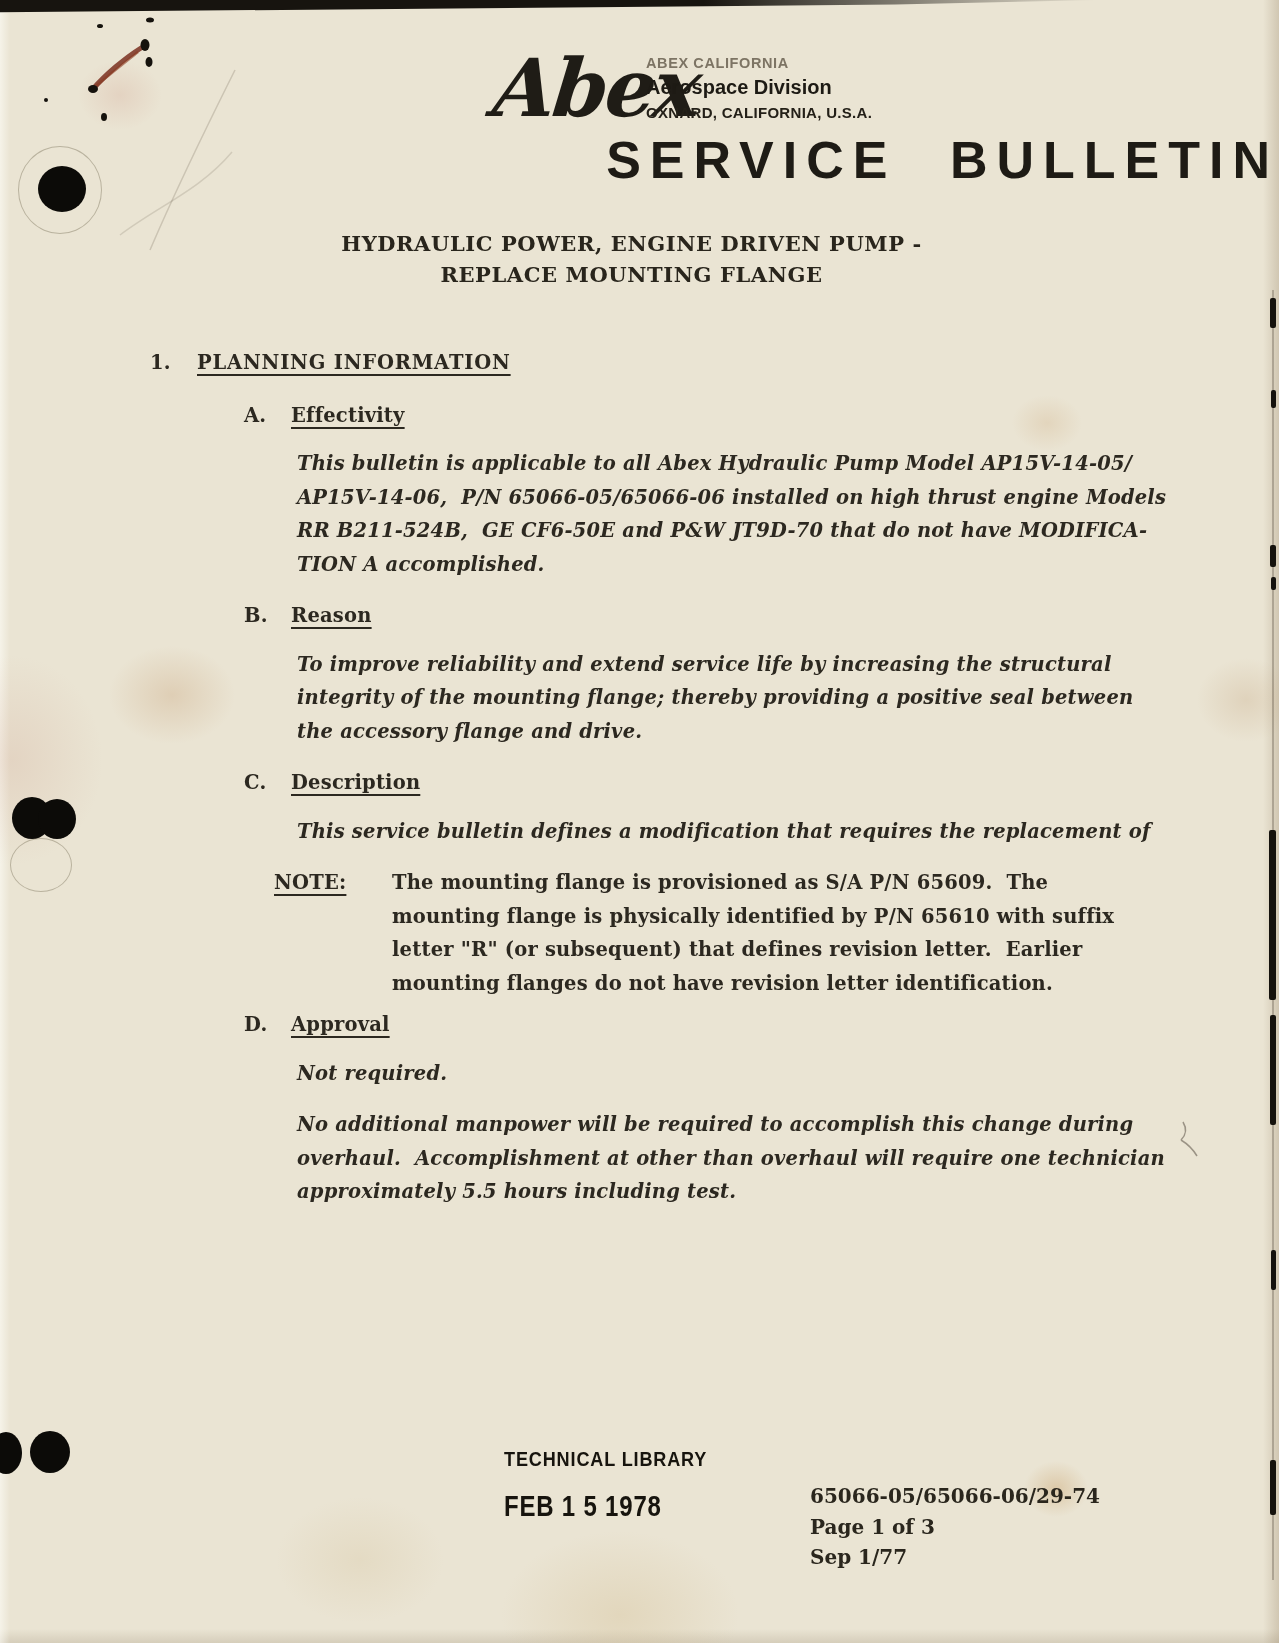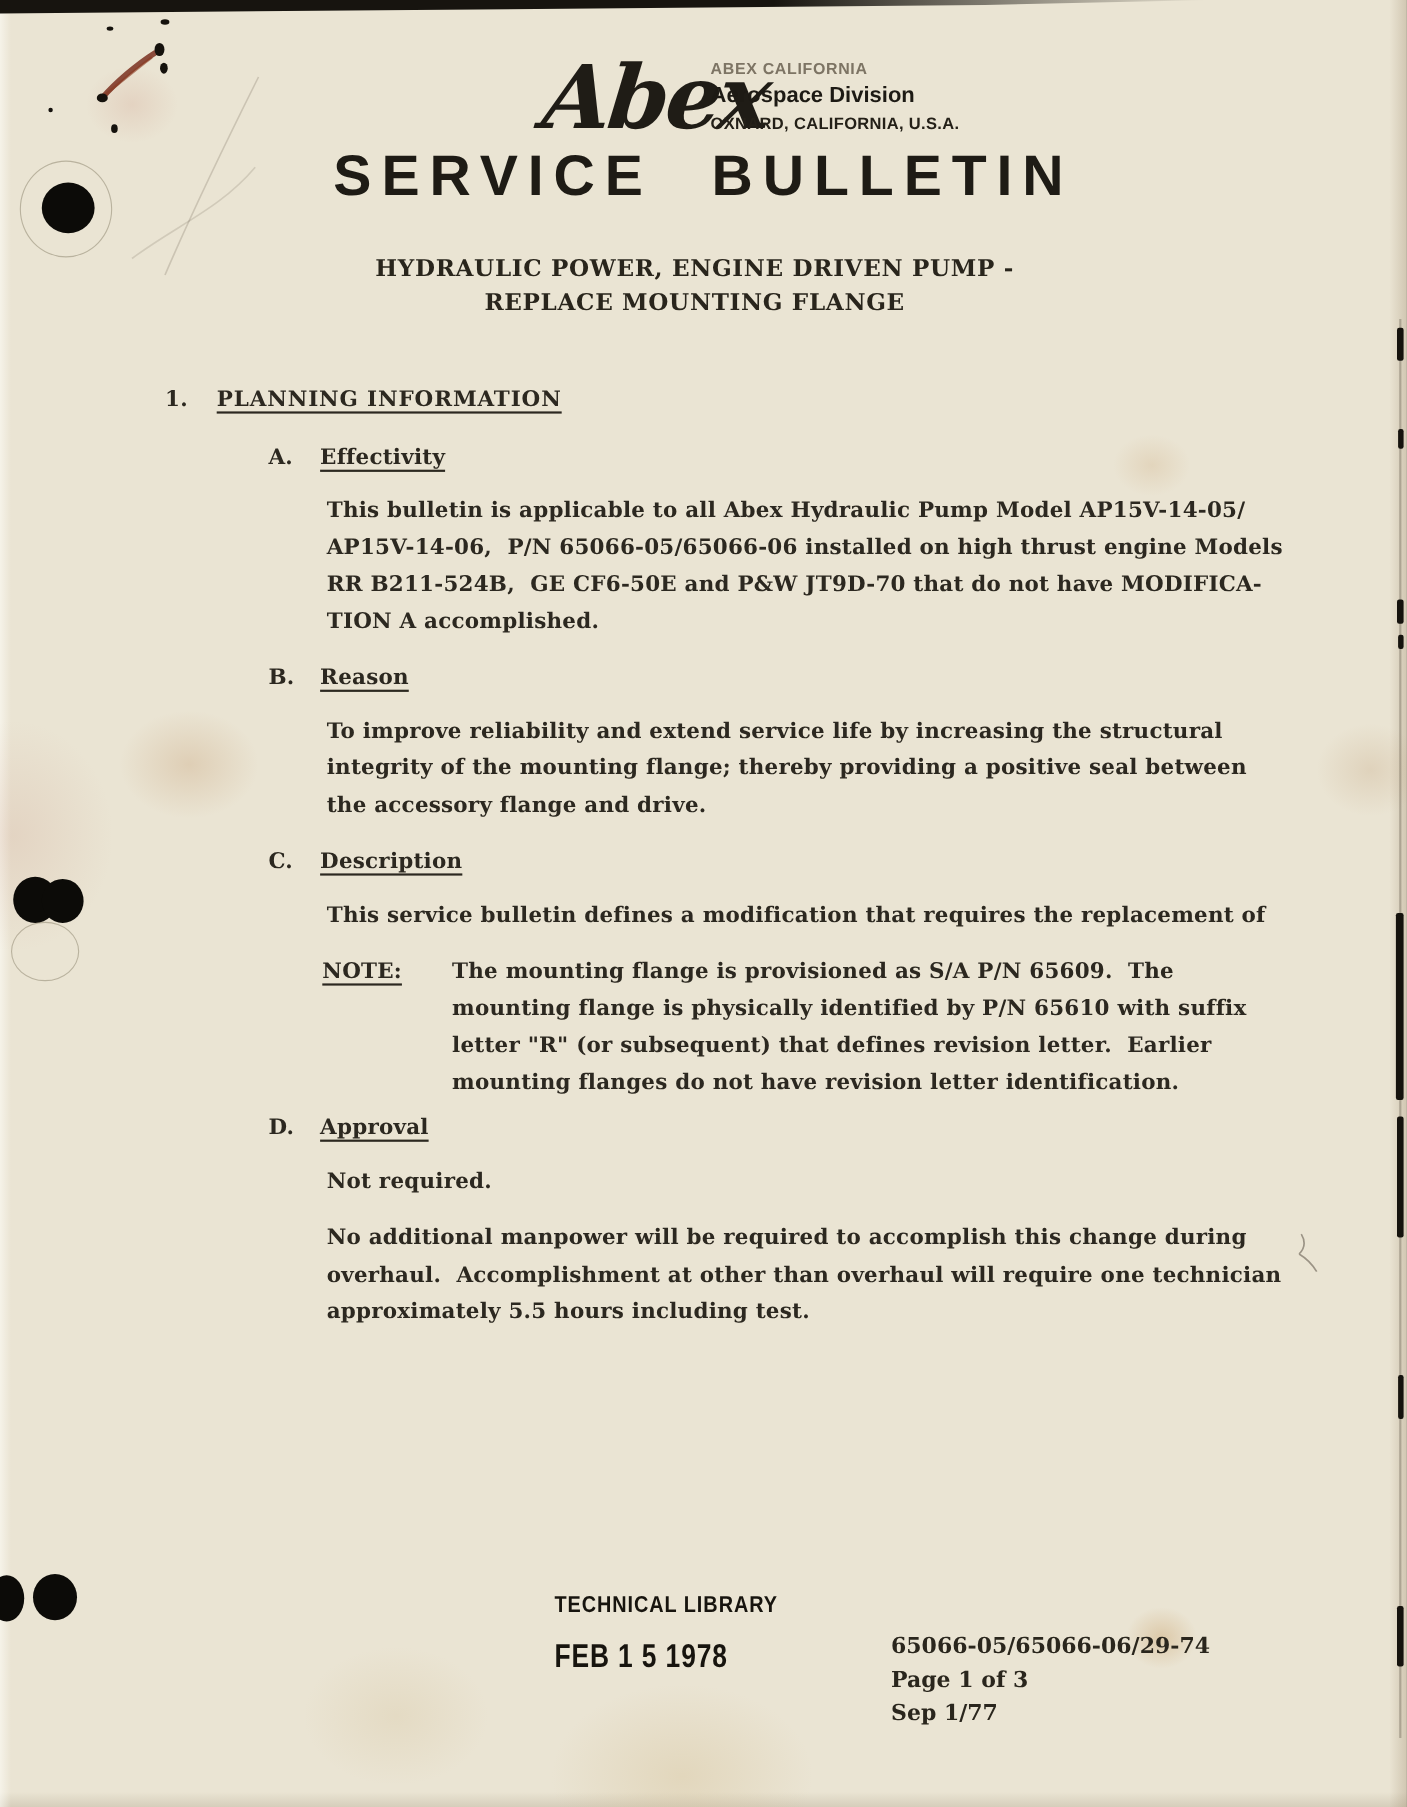--- a/index.html
+++ b/index.html
@@ -41,44 +41,44 @@
     font-family:"DejaVu Serif", serif; font-style:italic; font-weight:bold;
     font-size:80px; line-height:80px; letter-spacing:-3px;
     transform:skewX(-6deg); color:#1f1c16;
   }
   .company { position:absolute; left:646px; top:55px; font-family:"Liberation Sans", sans-serif; }
   .corp  { font-size:14.5px; font-weight:bold; letter-spacing:0.6px; color:#7d7464; }
   .divn  { font-size:20px;  font-weight:bold; margin-top:5px; color:#1d1a14; }
   .locn  { font-size:15px;font-weight:bold; margin-top:5px; letter-spacing:0.3px; color:#242018; }
   .masthead {
     position:absolute; left:0; top:130px; width:100%;
-    text-align:center;
+    text-align:right;
     font-family:"Liberation Sans", sans-serif; font-weight:bold;
     font-size:52px; letter-spacing:9px; word-spacing:30px;
     color:#1e1b15;
   }
   .subject {
     position:absolute; left:0; top:228px; width:100%;
     text-align:center; transform:translateX(-8px);
     font-size:21px; font-weight:bold; letter-spacing:0.6px; line-height:31px;
     color:#29251c;
   }
   
   .content { position:absolute; left:150px; top:346px; width:1010px;
              font-size:19.5px; font-weight:bold; line-height:33.5px; letter-spacing:0.2px; }
   .u { text-decoration:underline; text-decoration-thickness:2px; text-underline-offset:5px; }
   .sec-head { margin-bottom:19px; }
   .sec-num  { display:inline-block; width:47px; }
   .sec-title{ letter-spacing:0.8px; }
   .item { padding-left:50px; }
   .item-head { margin-bottom:15px;margin-left:44px; }
   .letter { display:inline-block; width:47px; }
-  .para { margin-left:97px; margin-bottom:18px; }
+  .para { margin-left:97px; margin-bottom:18px;font-style:italic; }
   .ln { white-space:pre; }
-  .note { margin-left:93px; margin-bottom:8px; display:flex; }
+  .note { margin-left:74px; margin-bottom:8px; display:flex; }
   .note-label { width:118px; flex:none; }
   
   .stamp { position:absolute; left:504px; top:1447px;
            font-family:"Liberation Sans", sans-serif; font-weight:bold; color:#17140e; }
   .stamp-name { font-size:21px; letter-spacing:1px; transform:scaleX(0.86); transform-origin:left; }
   .stamp-date { font-size:30px; letter-spacing:1px; margin-top:18px; transform:scaleX(0.80); transform-origin:left; }
   .docinfo { position:absolute; right:179px; top:1481px; text-align:left;
              font-size:20px; font-weight:bold; line-height:30.5px; color:#2a261d; }
 </style>
 </head>

